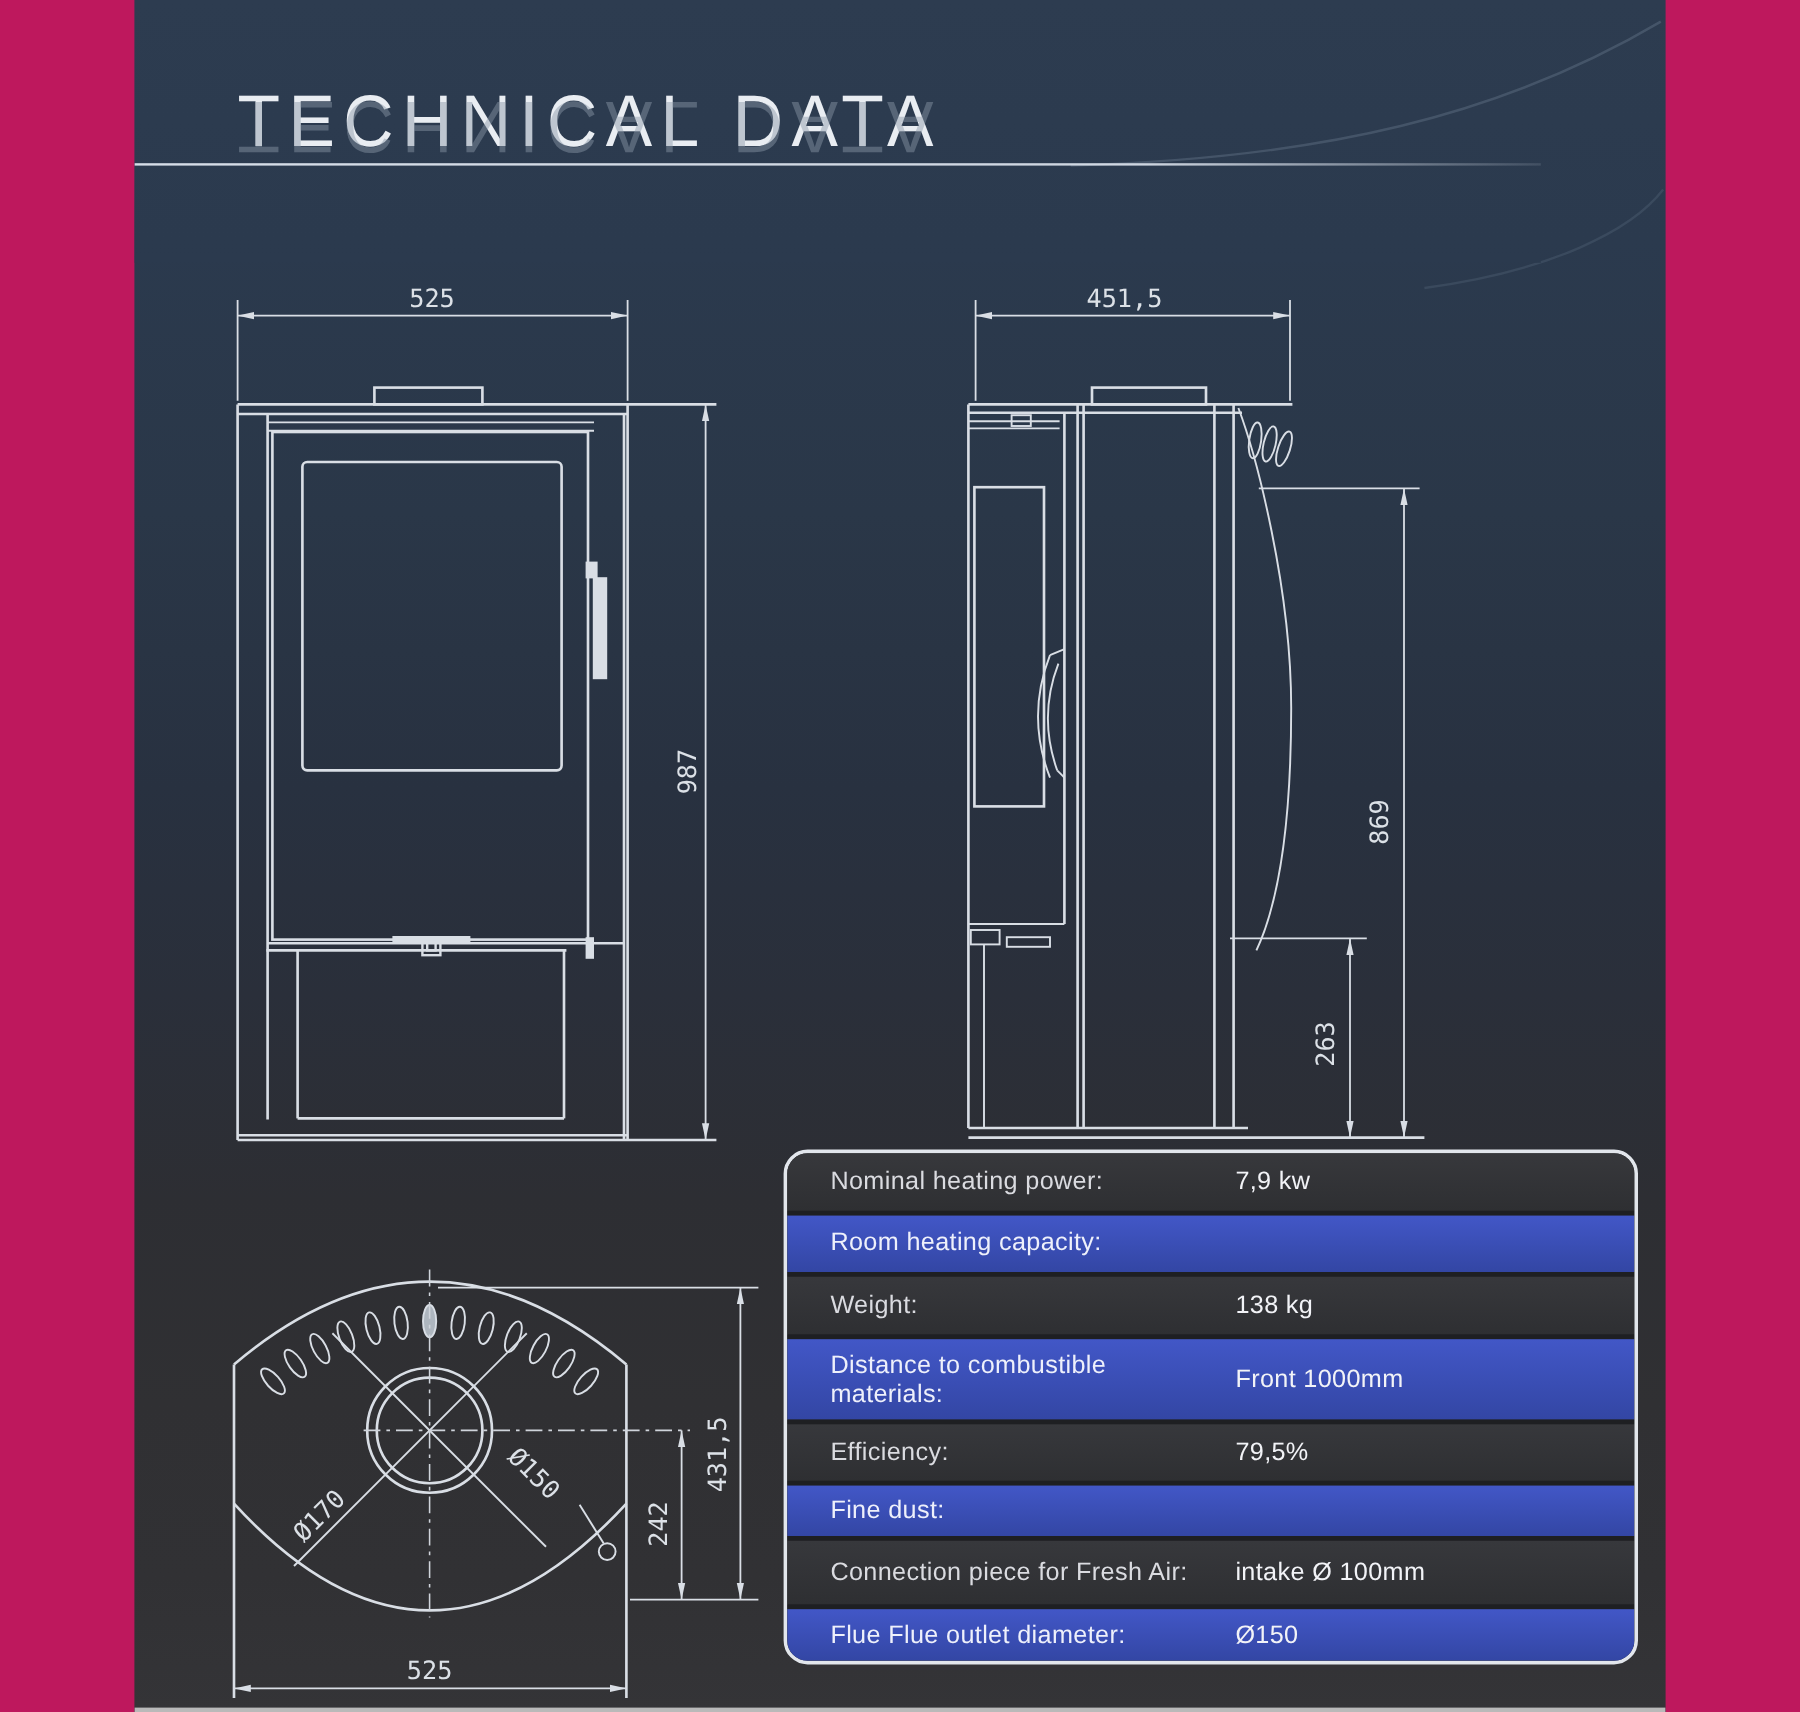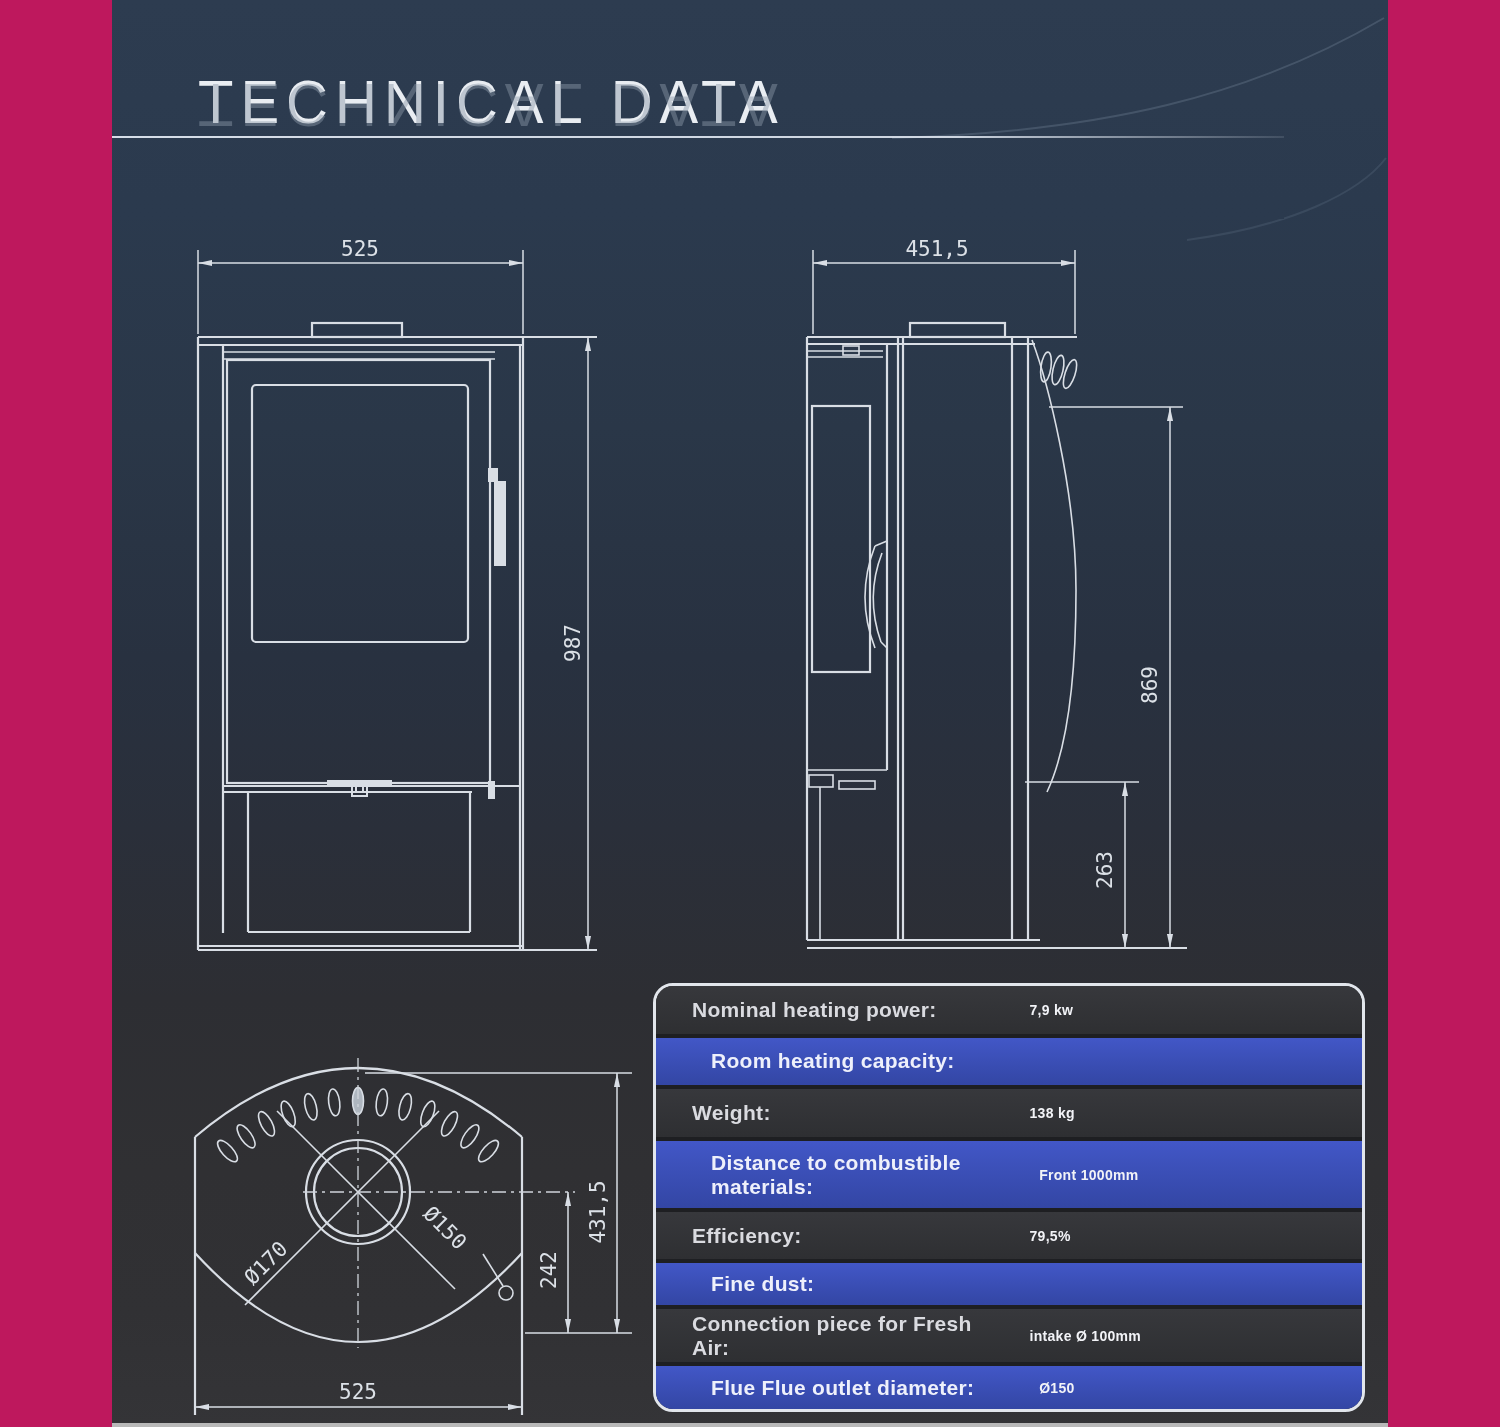--- a/index.html
+++ b/index.html
@@ -21,30 +21,30 @@
          transform:scaleY(-1.05);transform-origin:top left;opacity:.45;}
   .reflection-fade{position:absolute;left:0;top:139px;width:1172px;height:80px;
          background:linear-gradient(to bottom,rgba(43,58,78,.25) 0%,rgba(43,58,78,.82) 55%,#2b3a4e 100%);}
   .header-swoosh{position:absolute;left:780px;top:0;}
 
   
   .drawing{position:absolute;}
   svg text{font-family:"DejaVu Sans Mono","Liberation Mono",monospace;fill:#dce1e7;font-size:21px;}
 
   
-  .spec-table{position:absolute;left:541px;top:983px;width:712px;height:429px;
+  .spec-table{position:absolute;left:541px;top:958px;width:712px;height:429px;
       border:3px solid #e2e6ec;border-radius:20px;overflow:hidden;background:#27282b;
-      box-sizing:border-box;display:flex;flex-direction:column;font-weight:bold;}
+      box-sizing:border-box;display:flex;flex-direction:column;}
   .spec-row{display:flex;align-items:center;box-sizing:border-box;}
   .spec-row.sep{border-bottom:4px solid #1e1f22;}
   .spec-row.dark{background:linear-gradient(180deg,#37383c 0%,#2e2f32 100%);}
-  .spec-row.blue{background:linear-gradient(180deg,#4257c7 0%,#3346a4 100%);padding-left:19px;}
+  .spec-row.blue{background:linear-gradient(180deg,#4257c7 0%,#3346a4 100%);}
   .spec-label{width:49%;padding-left:36px;font-size:21px;color:#dadbe0;letter-spacing:.3px;}
   .spec-row.blue .spec-label{color:#eef0fb;}
-  .spec-value{width:51%;padding-left:18px;font-size:14px;color:#f2f3f7;letter-spacing:.3px;line-height:26px;}
+  .spec-value{width:51%;padding-left:18px;font-size:21px;color:#f2f3f7;letter-spacing:.3px;line-height:26px;}
 </style>
 </head>
 <body>
 
 <div class="canvas">
   <div class="page">
 
     <svg class="header-swoosh" width="496" height="260">
       <path d="M 0,138 C 210,132 360,96 492,18" fill="none" stroke="rgba(200,215,235,0.16)" stroke-width="2"></path>
       <path d="M 295,240 C 400,226 468,192 494,158" fill="none" stroke="rgba(200,215,235,0.10)" stroke-width="2"></path>

